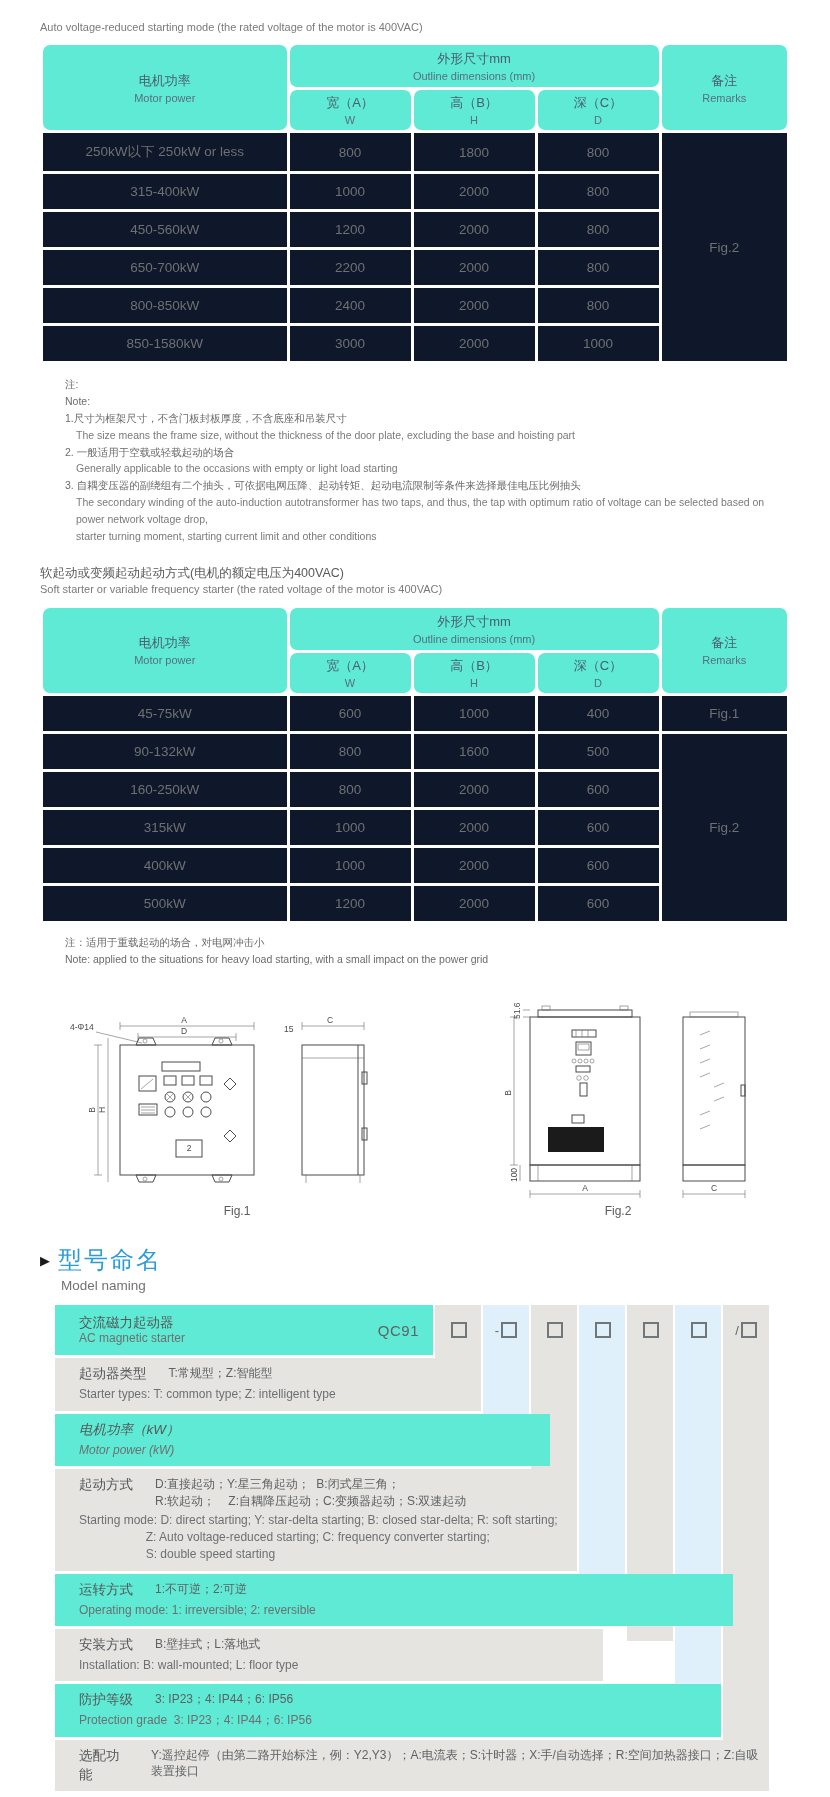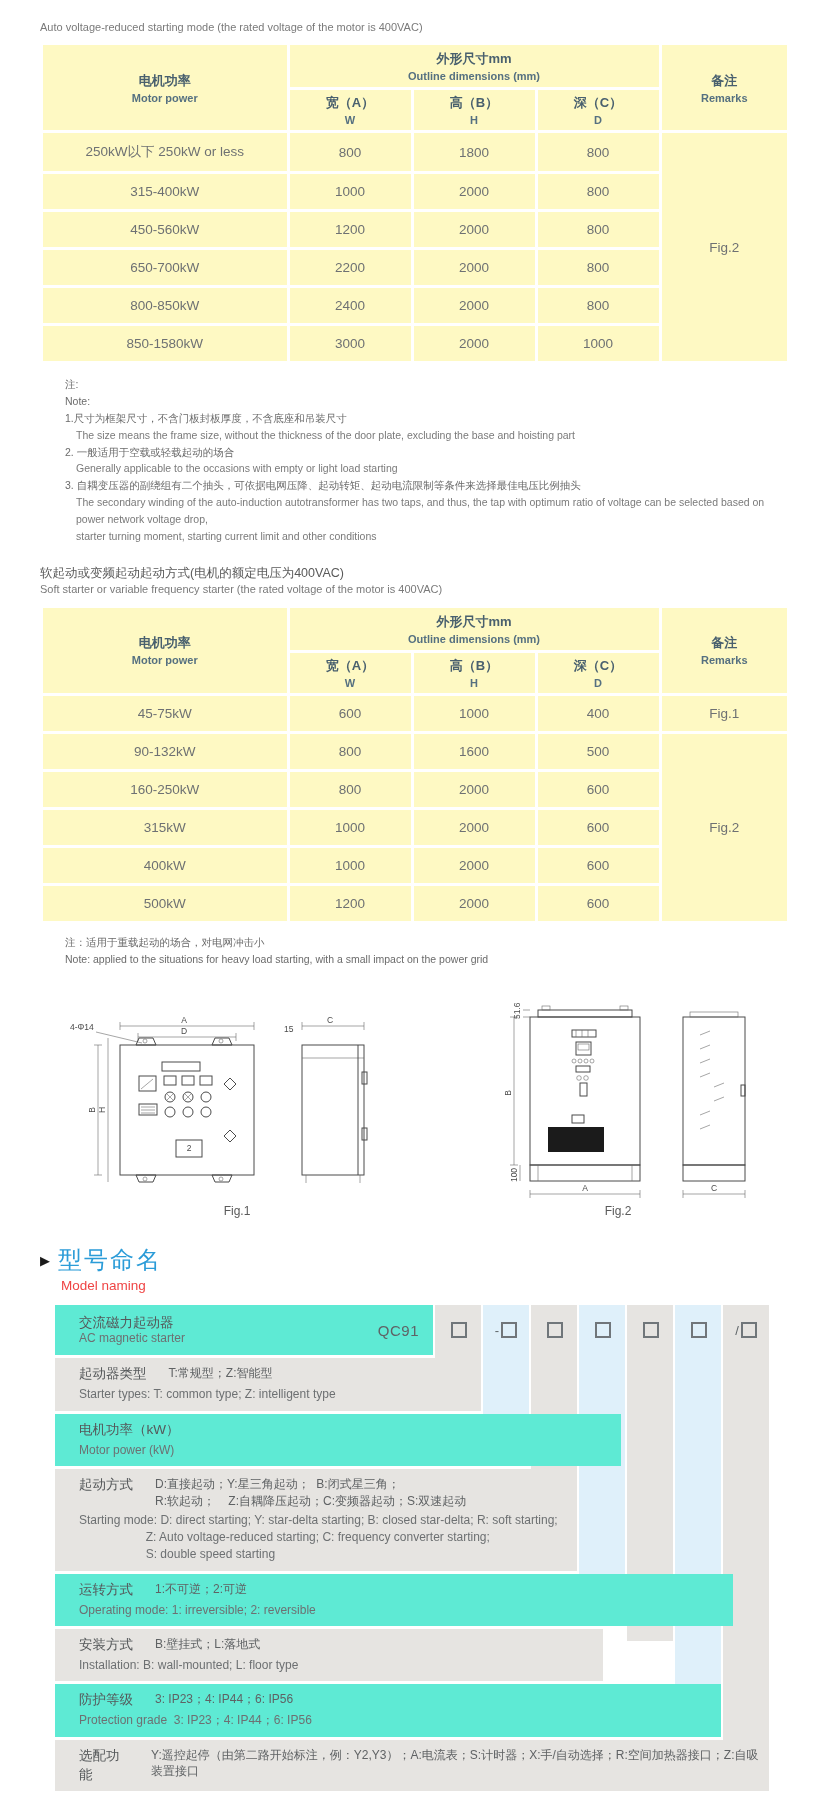--- a/index.html
+++ b/index.html
@@ -5,25 +5,25 @@
   html,body{margin:0;padding:0;background:#fff;}
   body{width:830px;font-family:"Liberation Sans","DejaVu Sans",sans-serif;color:#58595b;}
   .page{padding:20px 40px 28px 40px;box-sizing:border-box;}
 
   
   .tbl-title-zh{font-size:12.5px;color:#5a5a5a;line-height:1.45;}
   .tbl-title-en{font-size:11px;color:#7a7a7a;line-height:1.4;margin-bottom:7px;}
 
   
   table.dims{border-collapse:separate;border-spacing:3px;width:100%;table-layout:fixed;}
-  table.dims th{background:#fef9c3;font-weight:bold;color:#49606e;padding:5px 3px;}
+  table.dims th{background:#5eead4;font-weight:normal;color:#49606e;padding:5px 3px;border-radius:7px;}
   table.dims th .zh{font-size:13px;}
   table.dims th .en{font-size:11px;color:#557080;margin-top:2px;}
   table.dims th.sub{padding:4px 3px;}
-  table.dims td{background:#fef9c3;text-align:center;font-size:13.5px;color:#6e7173;padding:10px 3px;}
+  table.dims td{background:#0f172a;text-align:center;font-size:13.5px;color:#6e7173;padding:10px 3px;}
   col.c-motor{width:33%;} col.c-dim{width:16.4%;} col.c-rem{width:17%;}
 
   
   .notes{margin:12px 0 20px 25px;font-size:10.5px;color:#6b6b6b;line-height:1.6;}
   .notes .en-line{padding-left:11px;color:#7a7a7a;}
   .note-single{margin:10px 0 4px 25px;font-size:10.5px;color:#6b6b6b;line-height:1.6;}
   .note-single .en-line{padding-left:0;}
 
   
   .figs{display:flex;justify-content:center;align-items:flex-end;gap:56px;margin:30px 0 2px 0;}
@@ -32,38 +32,38 @@
   svg .ln{stroke:#4b4b4b;stroke-width:1;fill:none;}
   svg .thin{stroke:#6a6a6a;stroke-width:0.6;fill:none;}
   svg .dk{fill:#1b1b1b;stroke:none;}
   svg text{fill:#4a4a4a;font-size:8.5px;font-family:"Liberation Sans","DejaVu Sans",sans-serif;}
 
   
   .sec-header{margin:26px 0 12px 0;}
   .sec-line1{display:flex;align-items:center;gap:8px;}
   .sec-arrow{color:#1a1a1a;font-size:13px;line-height:1;}
   .sec-title-zh{color:#2b9cd8;font-size:24px;letter-spacing:2px;}
-  .sec-title-en{color:#ef4444;font-size:13.5px;margin:2px 0 0 21px;}
+  .sec-title-en{color:#737373;font-size:13.5px;margin:2px 0 0 21px;}
 
   
   .model{position:relative;width:714px;margin-left:15px;}
   .mstrip{position:absolute;top:0;width:46px;display:flex;justify-content:center;align-items:flex-start;padding-top:17px;box-sizing:border-box;}
   .mstrip.g{background:#e6e4e1;} .mstrip.b{background:#dff0fa;}
   .s1{left:380px;} .s2{left:428px;} .s3{left:476px;} .s4{left:524px;} .s5{left:572px;} .s6{left:620px;} .s7{left:668px;}
   .mboxwrap{display:flex;align-items:center;gap:2px;}
   .mbox-prefix{font-size:13px;color:#5f6568;}
   .mbox-square{width:12px;height:12px;border:2px solid #70767a;display:inline-block;background:transparent;}
   .mrow{position:relative;margin-bottom:3px;box-sizing:border-box;padding:7px 10px 7px 24px;}
   .mrow.g{background:#e6e4e1;} .mrow.b{background:#5eead4;}
   .mrow-first{width:378px;height:50px;padding:0 14px 0 24px;display:flex;align-items:center;justify-content:space-between;}
   .m-start-names{line-height:1.25;}
   .m-zh{font-size:13.5px;color:#55585a;}
   .m-en{font-size:12px;color:#6d7072;}
   .m-code{font-size:15px;color:#5f6366;letter-spacing:0.5px;}
-  .r2{width:426px;} .r3{width:566px;} .r4{width:522px;} .r5{width:678px;} .r6{width:548px;} .r7{width:666px;} .r8{width:714px;}
+  .r2{width:426px;} .r3{width:495px;font-style:italic;} .r4{width:522px;} .r5{width:678px;} .r6{width:548px;} .r7{width:666px;} .r8{width:714px;}
   .mlbl{font-size:13.5px;color:#55585a;}
   .mdesc-zh{font-size:12px;color:#5f6264;white-space:pre-wrap;}
   .mrow .zhline{display:flex;gap:22px;align-items:flex-start;line-height:1.4;}
   .mdesc-en{font-size:12px;color:#6d7072;white-space:pre-wrap;line-height:1.45;margin-top:2px;}
 </style>
 </head>
 <body>
 
 <div class="page">
 

